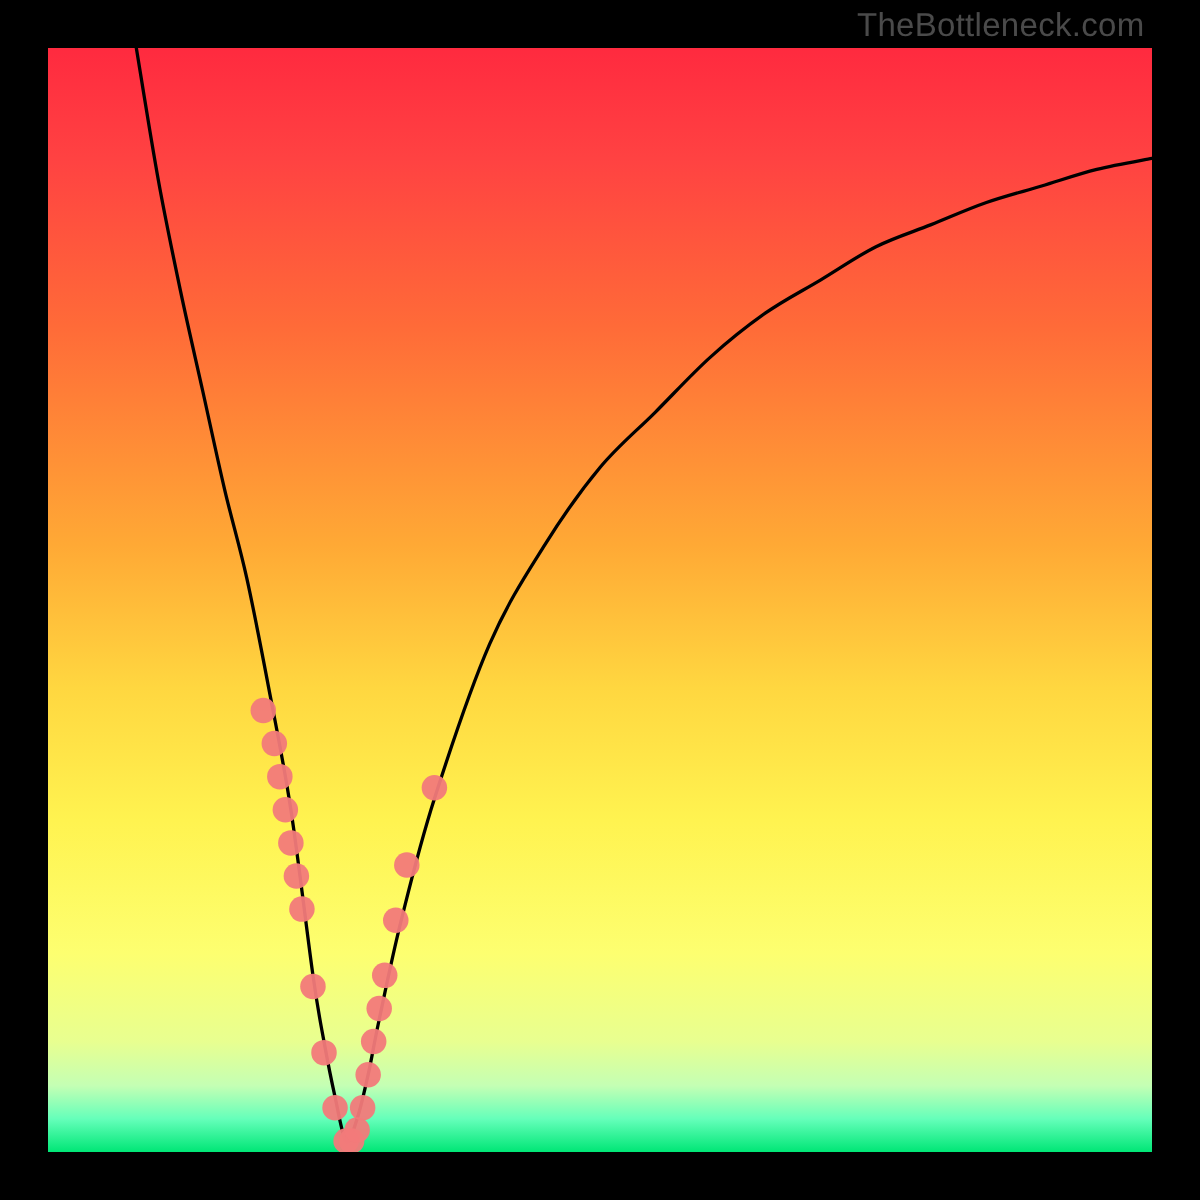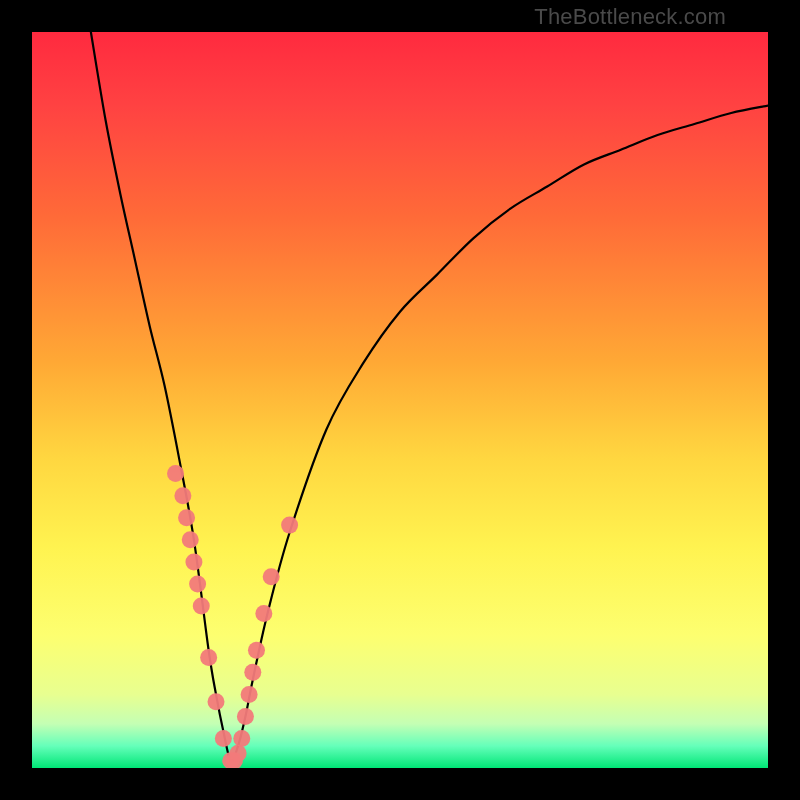--- a/index.html
+++ b/index.html
@@ -11,20 +11,21 @@
     background: #000;
     font-family: Arial, Helvetica, sans-serif;
   }
   .frame {
     position: absolute;
     left: 0;
     top: 0;
     width: 736px;
     height: 800px;
     background: #000;
+    padding-left: 37px;
   }
   .plot-area {
     position: absolute;
     left: 32px;
     top: 32px;
     width: 736px;
     height: 736px;
     overflow: hidden;
   }
   .bg-gradient {

